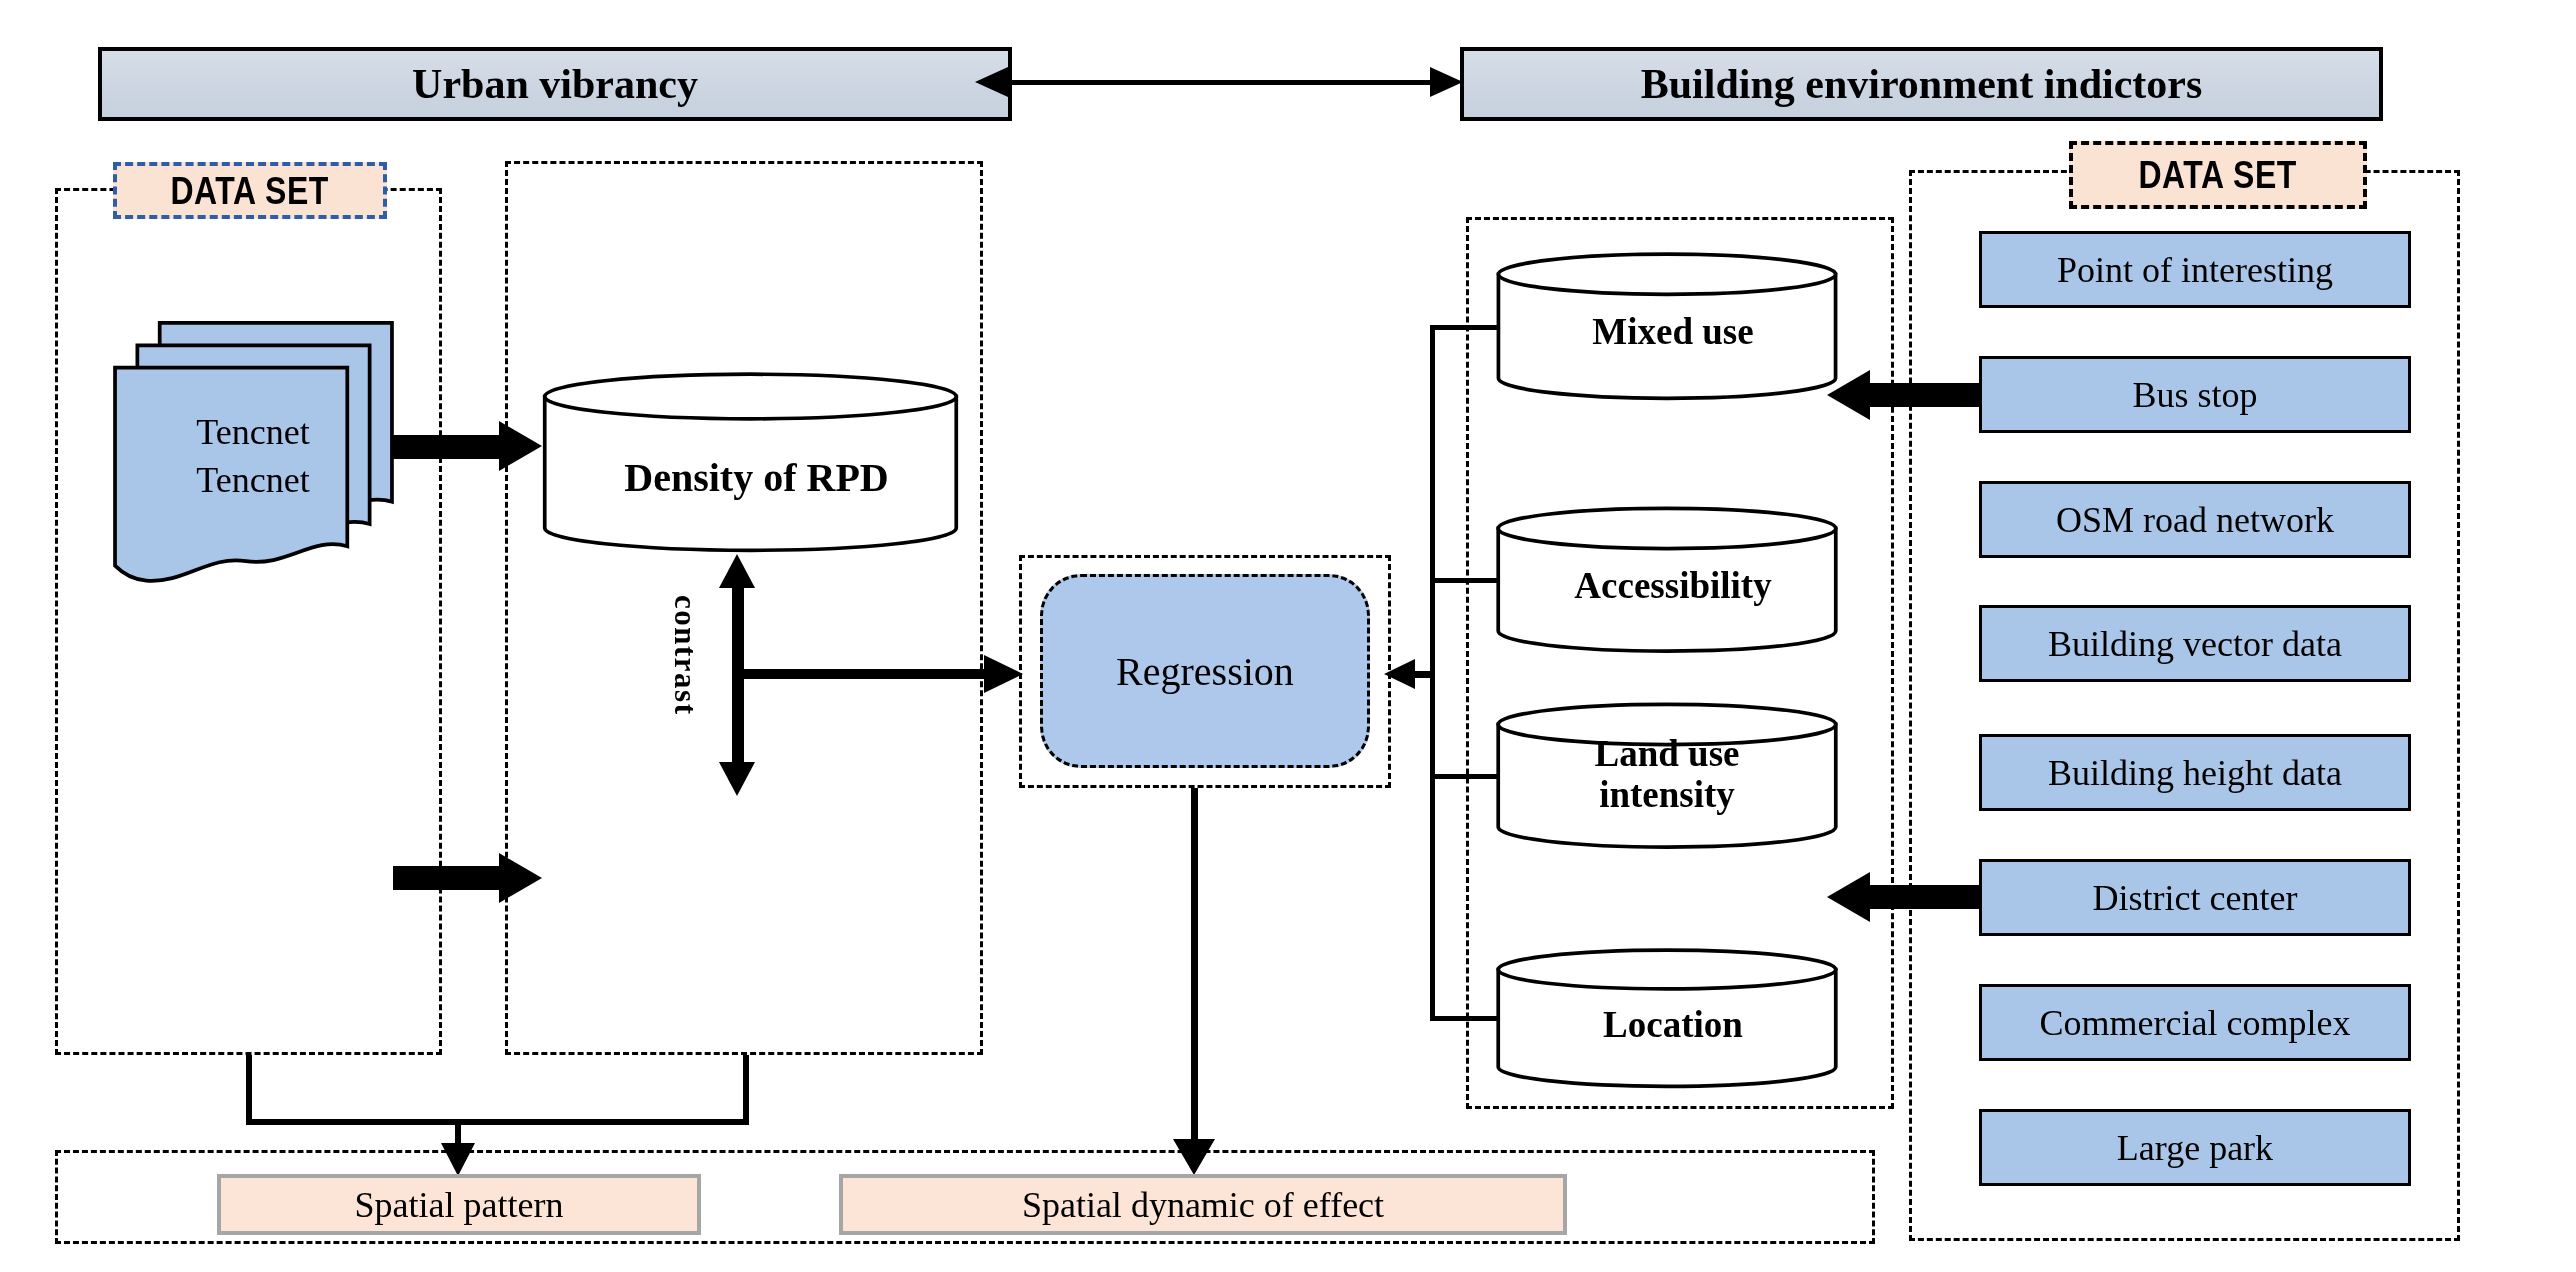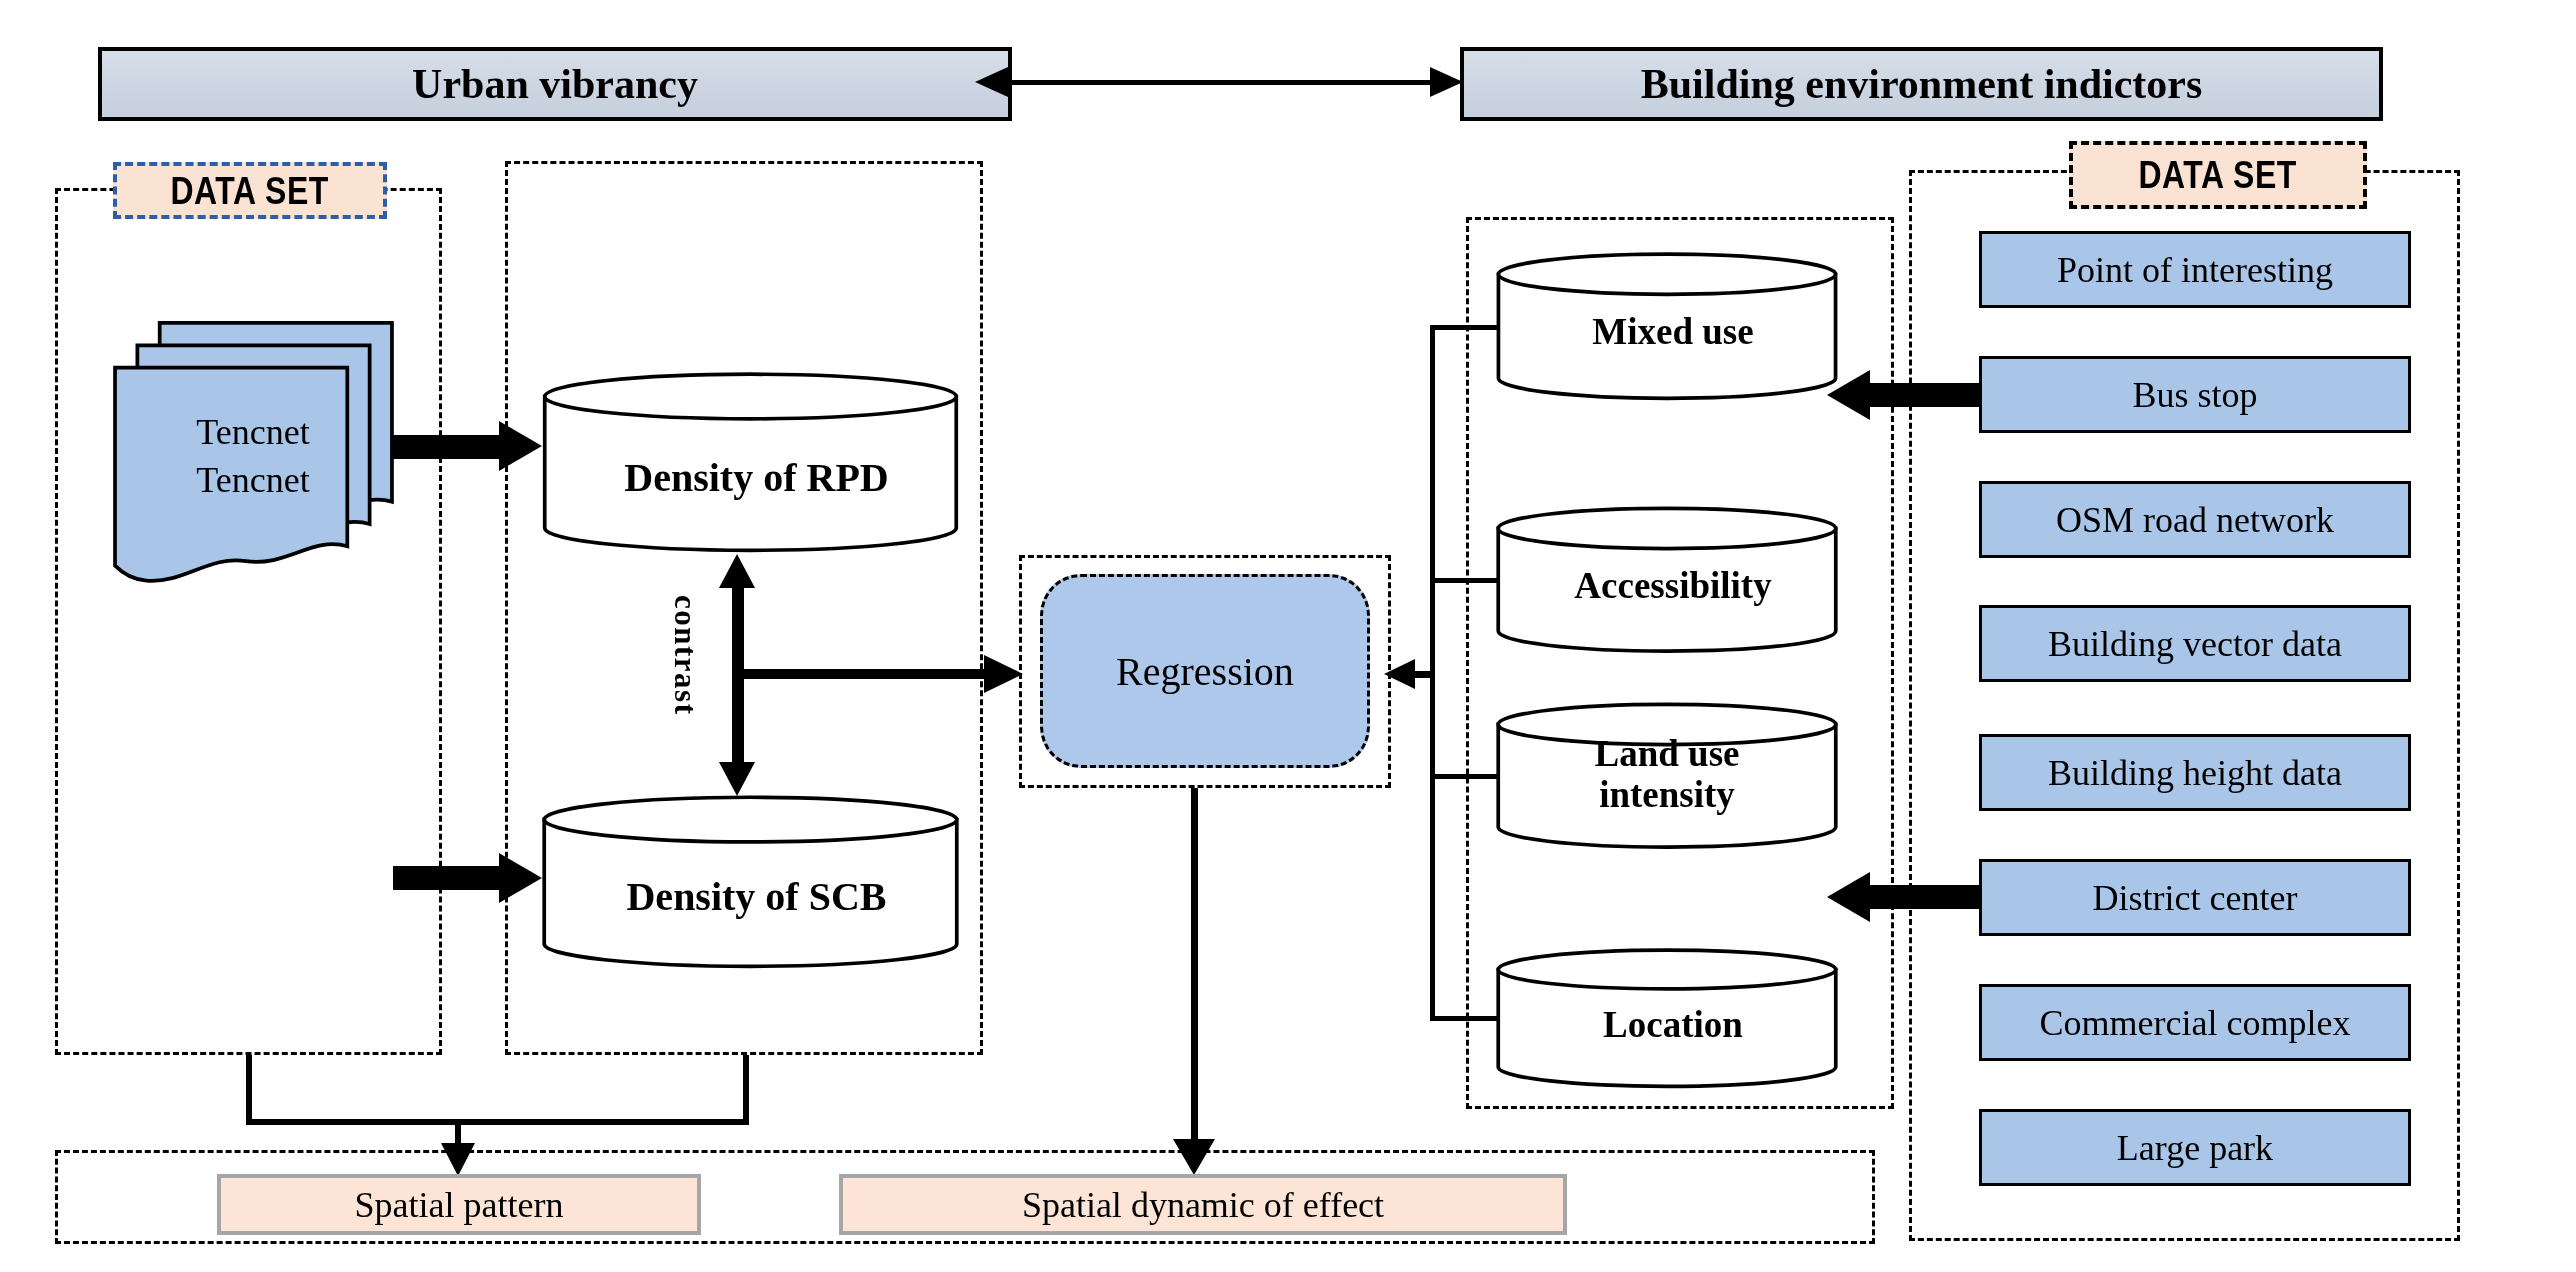--- a/index.html
+++ b/index.html
@@ -109,27 +109,20 @@
   <div class="abs dashedbox" style="left:505px; top:161px; width:478px; height:894px;"></div>
 
   <div class="abs" style="left:542px; top:372px; width:417px; height:182px; z-index:3;">
     <svg class="shape" width="417" height="182" viewBox="0 0 560 245">
       <path d="M3,33 L3,210 A277,30 0 0 0 557,210 L557,33 Z" fill="#fff" stroke="#000" stroke-width="5"></path>
       <ellipse cx="280" cy="33" rx="277" ry="30" fill="#fff" stroke="#000" stroke-width="5"></ellipse>
     </svg>
     <div class="cyl-label" style="top:82px; font-size:40px;">Density of RPD</div>
   </div>
 
-  <div class="abs" style="left:542px; top:795px; width:417px; height:175px; z-index:3;">
-    <svg class="shape" width="417" height="175" viewBox="0 0 560 235">
-      <path d="M3,33 L3,200 A277,30 0 0 0 557,200 L557,33 Z" fill="#fff" stroke="#000" stroke-width="5"></path>
-      <ellipse cx="280" cy="33" rx="277" ry="30" fill="#fff" stroke="#000" stroke-width="5"></ellipse>
-    </svg>
-    <div class="cyl-label" style="top:78px; font-size:40px;">Density of SCB</div>
-  </div>
 
   <div class="abs tri" style="left:719px; top:554px; border-left:18.6px solid transparent; border-right:18.6px solid transparent; border-bottom:34px solid #000;"></div>
   <div class="abs thickshaft" style="left:732px; top:585px; width:12px; height:180px;"></div>
   <div class="abs tri" style="left:719px; top:762px; border-left:18.6px solid transparent; border-right:18.6px solid transparent; border-top:34px solid #000;"></div>
   <div class="abs contrast-label" style="left:667px; top:595px; height:171px;">contrast</div>
 
   <div class="abs thickshaft" style="left:738px; top:669px; width:246px; height:10.4px;"></div>
   <div class="abs tri" style="left:984px; top:655px; border-top:19.3px solid transparent; border-bottom:19.3px solid transparent; border-left:39px solid #000;"></div>
 
   <div class="abs dashedbox" style="left:1019px; top:555px; width:372px; height:233px;"></div>

